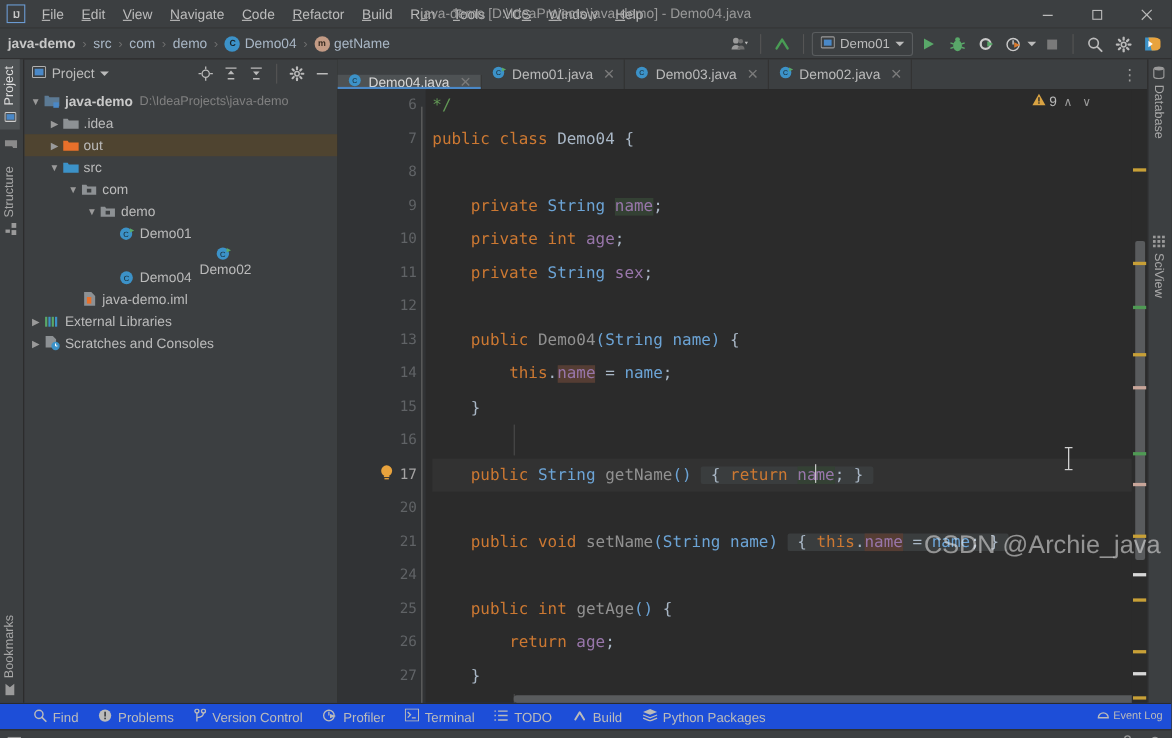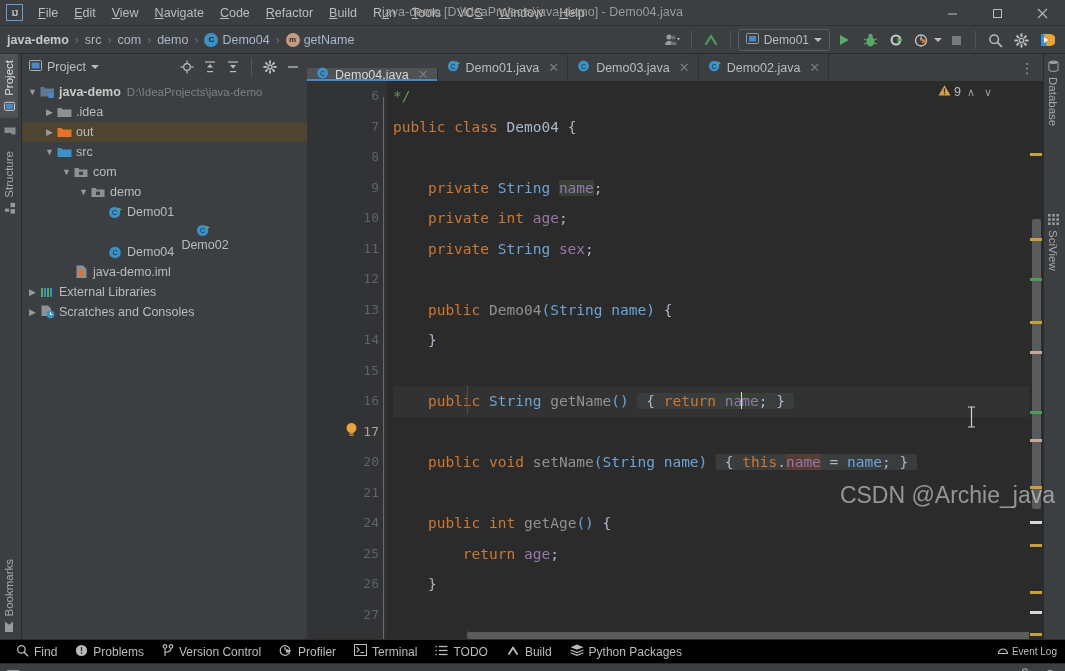--- a/index.html
+++ b/index.html
@@ -180,22 +180,22 @@
     padding: 6px 3px; display: flex; align-items: center; gap: 5px;
   }
 
   .hscroll {
     position: absolute; bottom: 0; left: 80px; right: 36px; height: 7px;
   }
   .hthumb { position: absolute; left: 0; height: 7px; background: #595b5d; border-radius: 3px; }
 
   
   .toolwin-bar {
-    height: 24px; background: #000000; display: flex; align-items: center;
-    gap: 2px; padding-left: 8px; border-top: 1px solid #2b2b2b; position: relative;
+    height: 24px; background: #1d4ed8; display: flex; align-items: center;
+    gap: 2px; padding-left: 22px; border-top: 1px solid #2b2b2b; position: relative;
   }
   .tw {
     display: flex; align-items: center; gap: 5px; padding: 2px 8px; font-size: 12px; color: #bbb;
     border-radius: 3px;
   }
   .twbar-right { position: absolute; right: 8px; display: flex; align-items: center; gap: 3px; font-size: 10px; color: #bbb; justify-content: flex-end; }
 
   .statusbar {
     height: 24px; background: #3c3f41; display: flex; align-items: center;
     position: relative; border-top: 1px solid #2b2b2b;
@@ -719,20 +719,21 @@
 
         <div class="code">
           <div class="cline"><span class="cmt">*/</span></div>
           <div class="cline"><span class="kw">public</span> <span class="kw">class</span> <span class="cls">Demo04</span> <span class="pun">{</span></div>
           <div class="cline"></div>
           <div class="cline">    <span class="kw">private</span> <span class="typ">String</span> <span class="fld hl-read">name</span><span class="pun">;</span></div>
           <div class="cline">    <span class="kw">private</span> <span class="kw">int</span> <span class="fld">age</span><span class="pun">;</span></div>
           <div class="cline">    <span class="kw">private</span> <span class="typ">String</span> <span class="fld">sex</span><span class="pun">;</span></div>
           <div class="cline"></div>
           <div class="cline">    <span class="kw">public</span> <span class="mth">Demo04</span><span class="typ">(</span><span class="typ">String</span> <span class="typ">name</span><span class="typ">)</span> <span class="pun">{</span></div>
+          <div class="cline">        <span class="kw">this</span><span class="pun">.</span><span class="fld hl-write">name</span> <span class="pun">=</span> <span class="typ">name</span><span class="pun">;</span></div>
           <div class="cline">    <span class="pun">}</span></div>
           <div class="cline"></div>
           <div class="cline active">    <span class="kw">public</span> <span class="typ">String</span> <span class="mth">getName</span><span class="typ">()</span> <span class="folded"> <span class="pun">{</span> <span class="kw">return</span> <span class="fld hl-read">na<span class="caret"></span>me</span><span class="pun">;</span> <span class="pun">}</span> </span></div>
           <div class="cline"></div>
           <div class="cline">    <span class="kw">public</span> <span class="kw">void</span> <span class="mth">setName</span><span class="typ">(</span><span class="typ">String</span> <span class="typ">name</span><span class="typ">)</span> <span class="folded"> <span class="pun">{</span> <span class="kw">this</span><span class="pun">.</span><span class="fld hl-write">name</span> <span class="pun">=</span> <span class="typ">name</span><span class="pun">;</span> <span class="pun">}</span> </span></div>
           <div class="cline"></div>
           <div class="cline">    <span class="kw">public</span> <span class="kw">int</span> <span class="mth">getAge</span><span class="typ">()</span> <span class="pun">{</span></div>
           <div class="cline">        <span class="kw">return</span> <span class="fld">age</span><span class="pun">;</span></div>
           <div class="cline">    <span class="pun">}</span></div>
 

